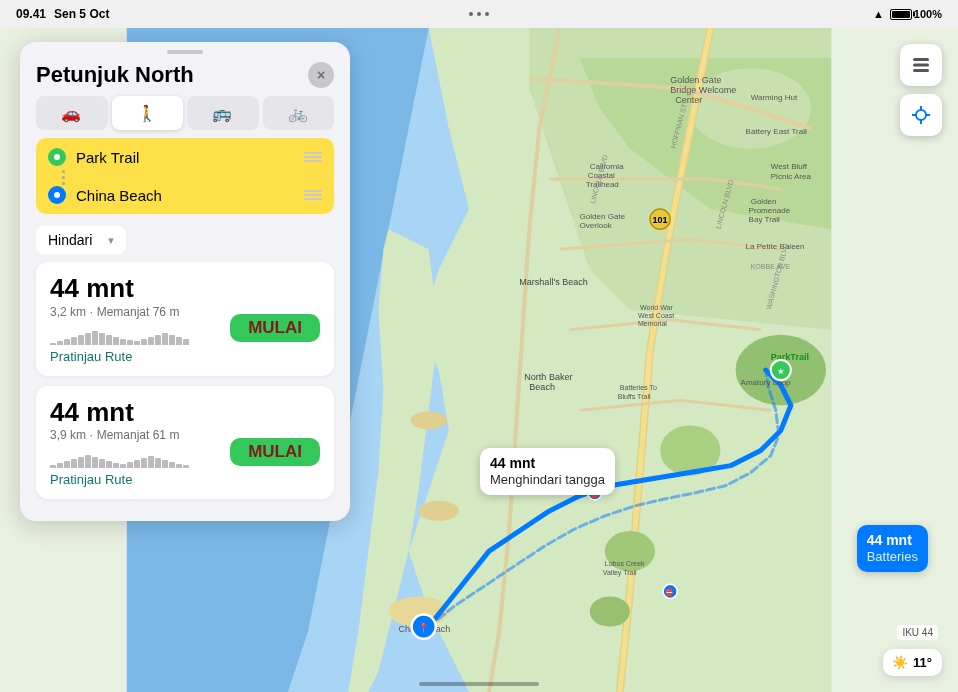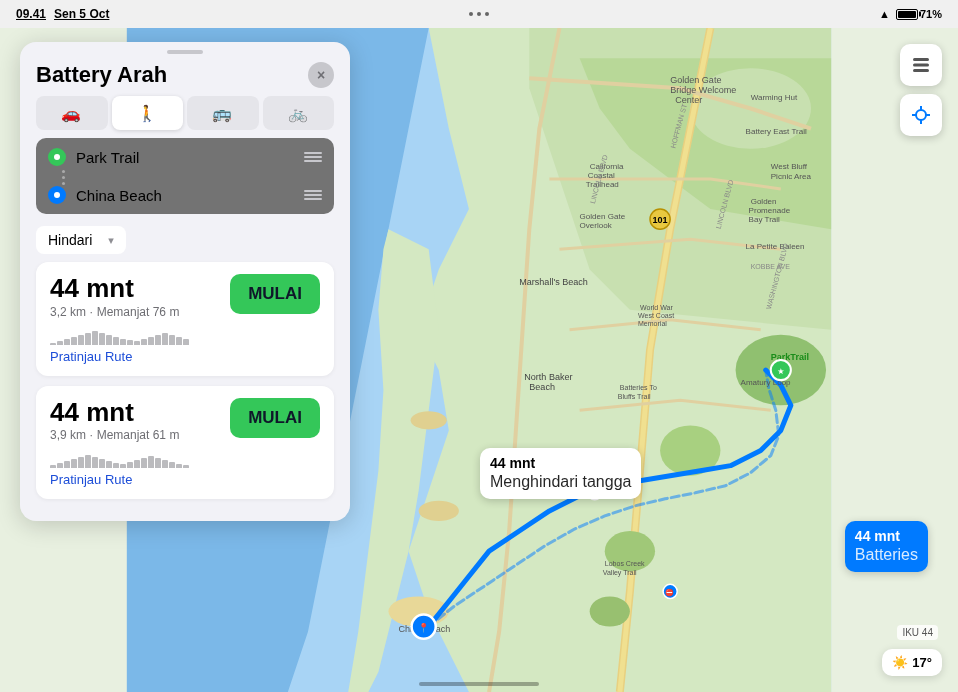--- a/index.html
+++ b/index.html
@@ -20,21 +20,21 @@
       background: #f0f0f0;
       display: flex;
       align-items: center;
       justify-content: space-between;
       padding: 0 16px;
       z-index: 100;
       font-size: 12px;
       font-weight: 600;
       color: #000;
     }
-    .status-left { display: flex; gap: 8px; align-items: flex-start; text-decoration: underline; }
+    .status-left { display: flex; gap: 8px; align-items: flex-start; }
     .status-center { position: absolute; left: 50%; transform: translateX(-50%); display: flex; gap: 4px; }
     .status-dot { width: 4px; height: 4px; border-radius: 50%; background: #666; }
     .status-right { display: flex; gap: 6px; align-items: center; }
     .wifi-icon { font-size: 11px; }
     .battery { display: flex; align-items: center; gap: 2px; font-size: 11px; font-weight: 600; }
     .battery-bar {
       width: 22px; height: 11px;
       border: 1.5px solid #000;
       border-radius: 2px;
       position: relative;
@@ -124,21 +124,21 @@
       color: #3c3c43;
     }
     .tab-btn.active {
       background: #fff;
       box-shadow: 0 1px 4px rgba(0,0,0,0.15);
     }
 
     
     .waypoints {
       margin: 0 16px 8px;
-      background: #737373;
+      background: #fde047;
       border-radius: 10px;
       overflow: hidden;
     }
     .waypoint-item {
       display: flex;
       align-items: center;
       padding: 10px 12px;
       gap: 10px;
       position: relative;
     }
@@ -216,33 +216,34 @@
     }
     .elev-seg {
       width: 6px;
       background: #8e8e93;
       border-radius: 1px 1px 0 0;
       opacity: 0.6;
     }
 
     .start-btn {
       background: #34c759;
-      color: #0f172a;
+      color: #7f1d1d;
       border: none;
       border-radius: 10px;
-      padding: 10px 18px;
+      padding: 4px 18px;
       font-size: 17px;
       font-weight: 700;
       cursor: pointer;
       min-width: 72px;
+      margin-top: 40px;
     }
 
     .preview-link {
       font-size: 13px;
-      color: #1d4ed8;
+      color: #0f766e;
       cursor: pointer;
       margin-top: 4px;
     }
 
     
     .map-btn {
       position: absolute;
       background: #fff;
       border-radius: 10px;
       box-shadow: 0 2px 8px rgba(0,0,0,0.2);
@@ -268,21 +269,21 @@
       font-size: 13px;
       font-weight: 600;
       line-height: 1.3;
       white-space: nowrap;
     }
     .map-callout.blue {
       background: #007aff;
       color: #fff;
     }
     .map-callout-sub {
-      font-size: 16px;
+      font-size: 13px;
       font-weight: 400;
       opacity: 0.85;
     }
 
     
     .weather-badge {
       position: absolute;
       bottom: 16px; right: 16px;
       background: #fff;
       border-radius: 10px;
@@ -314,21 +315,21 @@
     <div class="status-dot"></div>
     <div class="status-dot"></div>
     <div class="status-dot"></div>
   </div>
   <div class="status-right">
     <span class="wifi-icon">▲</span>
     <div class="battery">
       <div class="battery-bar">
         <div class="battery-fill"></div>
       </div>
-      <span>71%</span>
+      <span>100%</span>
     </div>
   </div>
 </div>
 
 <div class="map-container">
   <svg class="map-svg" viewBox="0 0 700 660" xmlns="http://www.w3.org/2000/svg">
 
     <rect width="700" height="660" fill="#a8d4f5"></rect>
 
     <polygon points="300,0 700,0 700,660 340,660 300,580 280,520 300,460 320,400 310,340 290,300 310,240 340,180 320,100 300,0" fill="#d4e8c2"></polygon>
@@ -462,33 +463,33 @@
       <line x1="11" y1="2" x2="11" y2="6" stroke="#007aff" stroke-width="2"></line>
       <line x1="11" y1="16" x2="11" y2="20" stroke="#007aff" stroke-width="2"></line>
       <line x1="2" y1="11" x2="6" y2="11" stroke="#007aff" stroke-width="2"></line>
       <line x1="16" y1="11" x2="20" y2="11" stroke="#007aff" stroke-width="2"></line>
     </svg>
   </div>
 
   
   <div class="weather-badge">
     <span>☀️</span>
-    <span>17°</span>
+    <span>11°</span>
   </div>
 
   
   <div style="position:absolute; bottom:52px; right:20px; font-size:10px; color:#555; background:rgba(255,255,255,0.8); padding:2px 5px; border-radius:4px;">
     <span>IKU 44</span>
   </div>
 </div>
 
 <div class="directions-panel">
   <div class="panel-drag"></div>
   <div class="panel-header">
-    <span class="panel-title">Battery Arah</span>
+    <span class="panel-title">Petunjuk North</span>
     <button class="close-btn">×</button>
   </div>
 
   <div class="transport-tabs">
     <button class="tab-btn">🚗</button>
     <button class="tab-btn active">🚶</button>
     <button class="tab-btn">🚌</button>
     <button class="tab-btn">🚲</button>
   </div>
 

